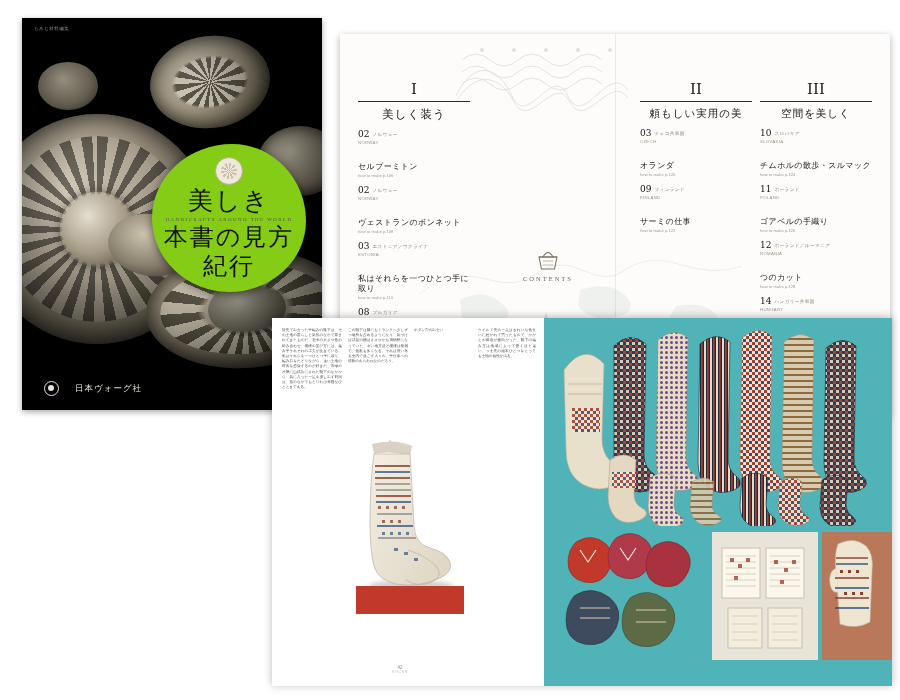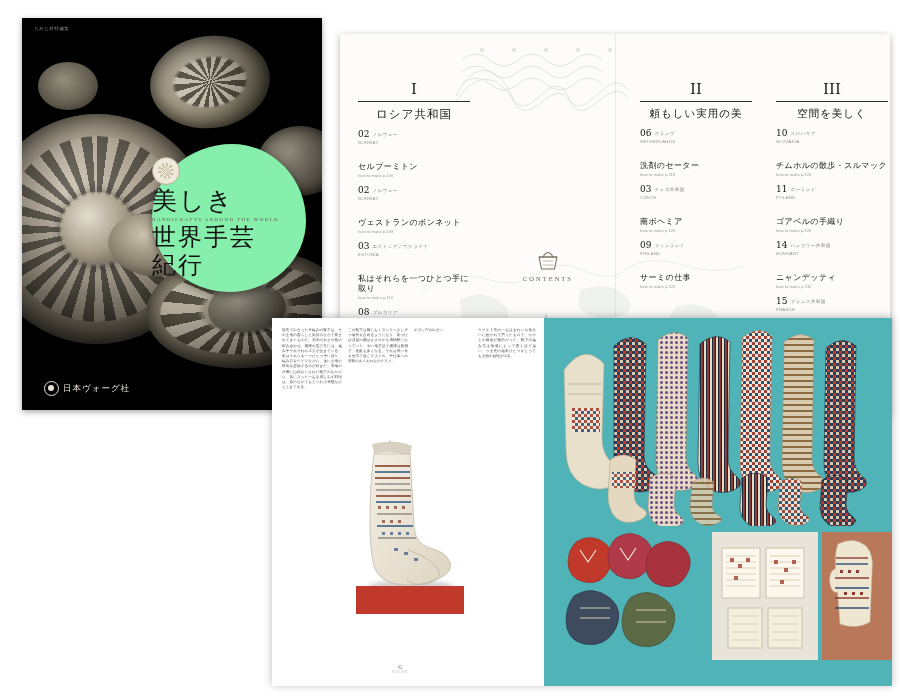--- a/index.html
+++ b/index.html
@@ -86,40 +86,40 @@
     background:radial-gradient(ellipse at 40% 35%, #bdb4a0, #6f6859 60%, #1c1a15 100%);
   }
   .cover-vignette{
     position:absolute;inset:0;
     background:radial-gradient(ellipse at 40% 45%, rgba(0,0,0,0) 30%, rgba(0,0,0,.55) 80%, rgba(0,0,0,.85) 100%);
     pointer-events:none;
   }
   
   .seal{
     position:absolute;left:130px;top:126px;width:154px;height:148px;
-    background:#86efac;border-radius:52% 48% 50% 50%/50% 52% 48% 50%;
+    background:#84cc16;border-radius:52% 48% 50% 50%/50% 52% 48% 50%;
     box-shadow:0 2px 10px rgba(0,0,0,.5);
-    display:flex;flex-direction:column;justify-content:center;
+    display:flex;flex-direction:column;align-items:center;justify-content:center;
   }
   .seal-crest{
     width:26px;height:26px;border-radius:50%;
     background:#efe9db;border:1px solid #b9ae92;margin-bottom:2px;
     position:relative;
   }
   .seal-crest::after{
     content:"";position:absolute;inset:5px;border-radius:50%;
     background:repeating-conic-gradient(from 0deg,#b9ae92 0 18deg,#efe9db 18deg 36deg);
     opacity:.7;
   }
   .seal-t1{font-family:"DejaVu Serif", serif;font-size:25px;color:#111;letter-spacing:2px;line-height:1.1;}
   .seal-sub{font-family:"Liberation Serif", serif;font-size:5px;color:#5c5445;letter-spacing:1.4px;margin:3px 0 2px;}
   .seal-t2{font-family:"DejaVu Serif", serif;font-size:24px;color:#111;letter-spacing:2px;line-height:1.15;}
-  .seal-t3{font-family:Liberation Serif, serif;font-size:24px;color:#111;letter-spacing:2px;line-height:1.15;}
+  .seal-t3{font-family:Liberation Sans, sans-serif;font-size:24px;color:#111;letter-spacing:2px;line-height:1.15;}
   .publisher{
-    position:absolute;left:22px;bottom:14px;display:flex;align-items:center;gap:4px;text-align:center;
+    position:absolute;left:22px;bottom:14px;display:flex;align-items:center;gap:16px;text-align:center;
   }
   .pub-mark{
     width:13px;height:13px;border-radius:50%;border:1px solid #e8e4da;position:relative;
   }
   .pub-mark::after{content:"";position:absolute;left:3px;top:3px;width:6px;height:6px;border-radius:50%;background:#e8e4da;}
   .pub-name{font-family:"DejaVu Serif", serif;font-size:8.5px;color:#eee8dc;letter-spacing:1px;}
 
   
   .spread{
     position:absolute;left:340px;top:34px;width:550px;height:382px;
@@ -204,21 +204,21 @@
     <div class="carv m-mid"></div>
     <div class="carv m-lower">
       <div class="m-lower-core"></div>
     </div>
     <div class="cover-vignette"></div>
 
     <div class="seal">
       <div class="seal-crest"></div>
       <div class="seal-t1">美しき</div>
       <div class="seal-sub">HANDICRAFTS AROUND THE WORLD</div>
-      <div class="seal-t2">世界手芸</div>
+      <div class="seal-t2">本書の見方</div>
       <div class="seal-t3">紀行</div>
     </div>
 
     <div class="publisher">
       <div class="pub-mark"></div>
       <div class="pub-name">日本ヴォーグ社</div>
     </div>
   </div>
 
   <div class="spread">
@@ -271,21 +271,21 @@
           <path d="M4 9 h18" stroke="#7e7563" stroke-width="1.1"></path>
           <path d="M8 13 h10 M7.6 17 h10.8" stroke="#a79d89" stroke-width=".7"></path>
         </svg>
       </div>
       <div class="cb-label">CONTENTS</div>
     </div>
 
     <div class="chapter col" style="left:18px;top:48px;">
       <div class="ch-num">I</div>
       <div class="ch-rule"></div>
-      <div class="ch-title">ロシア共和国</div>
+      <div class="ch-title">美しく装う</div>
 
       <div class="entry">
         <div class="e-rowtop">
             <span class="e-num">02</span>
             <span class="e-country">ノルウェー</span>
           </div>
         <div class="e-sub">NORWAY</div>
         <div class="e-title">セルブーミトン</div>
         <div class="e-note"><span>how to make</span> <span class="e-page">p.106</span></div>
       </div>
@@ -319,48 +319,39 @@
       <div class="e-note" style="margin-top:6px;">本書の見方・本書に使用した材料と用具について</div>
     </div>
 
     <div class="chapter col" style="left:300px;top:48px;">
       <div class="ch-num">II</div>
       <div class="ch-rule"></div>
       <div class="ch-title small">頼もしい実用の美</div>
 
       <div class="entry">
         <div class="e-rowtop">
-            <span class="e-num">06</span>
-            <span class="e-country">オランダ</span>
-          </div>
-        <div class="e-sub">NETHERLANDS</div>
-        <div class="e-title">洗剤のセーター</div>
-        <div class="e-note"><span>how to make</span> <span class="e-page">p.116</span></div>
-      </div>
-      <div class="entry">
-        <div class="e-rowtop">
             <span class="e-num">03</span>
             <span class="e-country">チェコ共和国</span>
           </div>
         <div class="e-sub">CZECH</div>
-        <div class="e-title">南ボヘミア</div>
+        <div class="e-title">オランダ</div>
         <div class="e-note"><span>how to make</span> <span class="e-page">p.120</span></div>
       </div>
       <div class="entry">
         <div class="e-rowtop">
             <span class="e-num">09</span>
             <span class="e-country">フィンランド</span>
           </div>
         <div class="e-sub">FINLAND</div>
         <div class="e-title">サーミの仕事</div>
         <div class="e-note"><span>how to make</span> <span class="e-page">p.122</span></div>
       </div>
     </div>
 
-    <div class="chapter col" style="left:436px;top:48px;">
+    <div class="chapter col" style="left:420px;top:48px;">
       <div class="ch-num">III</div>
       <div class="ch-rule"></div>
       <div class="ch-title small">空間を美しく</div>
 
       <div class="entry">
         <div class="e-rowtop">
             <span class="e-num">10</span>
             <span class="e-country">スロバキア</span>
           </div>
         <div class="e-sub">SLOVAKIA</div>
@@ -368,20 +359,29 @@
         <div class="e-note"><span>how to make</span> <span class="e-page">p.124</span></div>
       </div>
       <div class="entry">
         <div class="e-rowtop">
             <span class="e-num">11</span>
             <span class="e-country">ポーランド</span>
           </div>
         <div class="e-sub">POLAND</div>
         <div class="e-title">ゴアベルの手織り</div>
         <div class="e-note"><span>how to make</span> <span class="e-page">p.126</span></div>
+      </div>
+      <div class="entry">
+        <div class="e-rowtop">
+            <span class="e-num">12</span>
+            <span class="e-country">ポーランド／ルーマニア</span>
+          </div>
+        <div class="e-sub">ROMANIA</div>
+        <div class="e-title">つのカット</div>
+        <div class="e-note"><span>how to make</span> <span class="e-page">p.128</span></div>
       </div>
       <div class="entry">
         <div class="e-rowtop">
             <span class="e-num">14</span>
             <span class="e-country">ハンガリー共和国</span>
           </div>
         <div class="e-sub">HUNGARY</div>
         <div class="e-title">ニャンデッティ</div>
         <div class="e-note"><span>how to make</span> <span class="e-page">p.132</span></div>
       </div>

